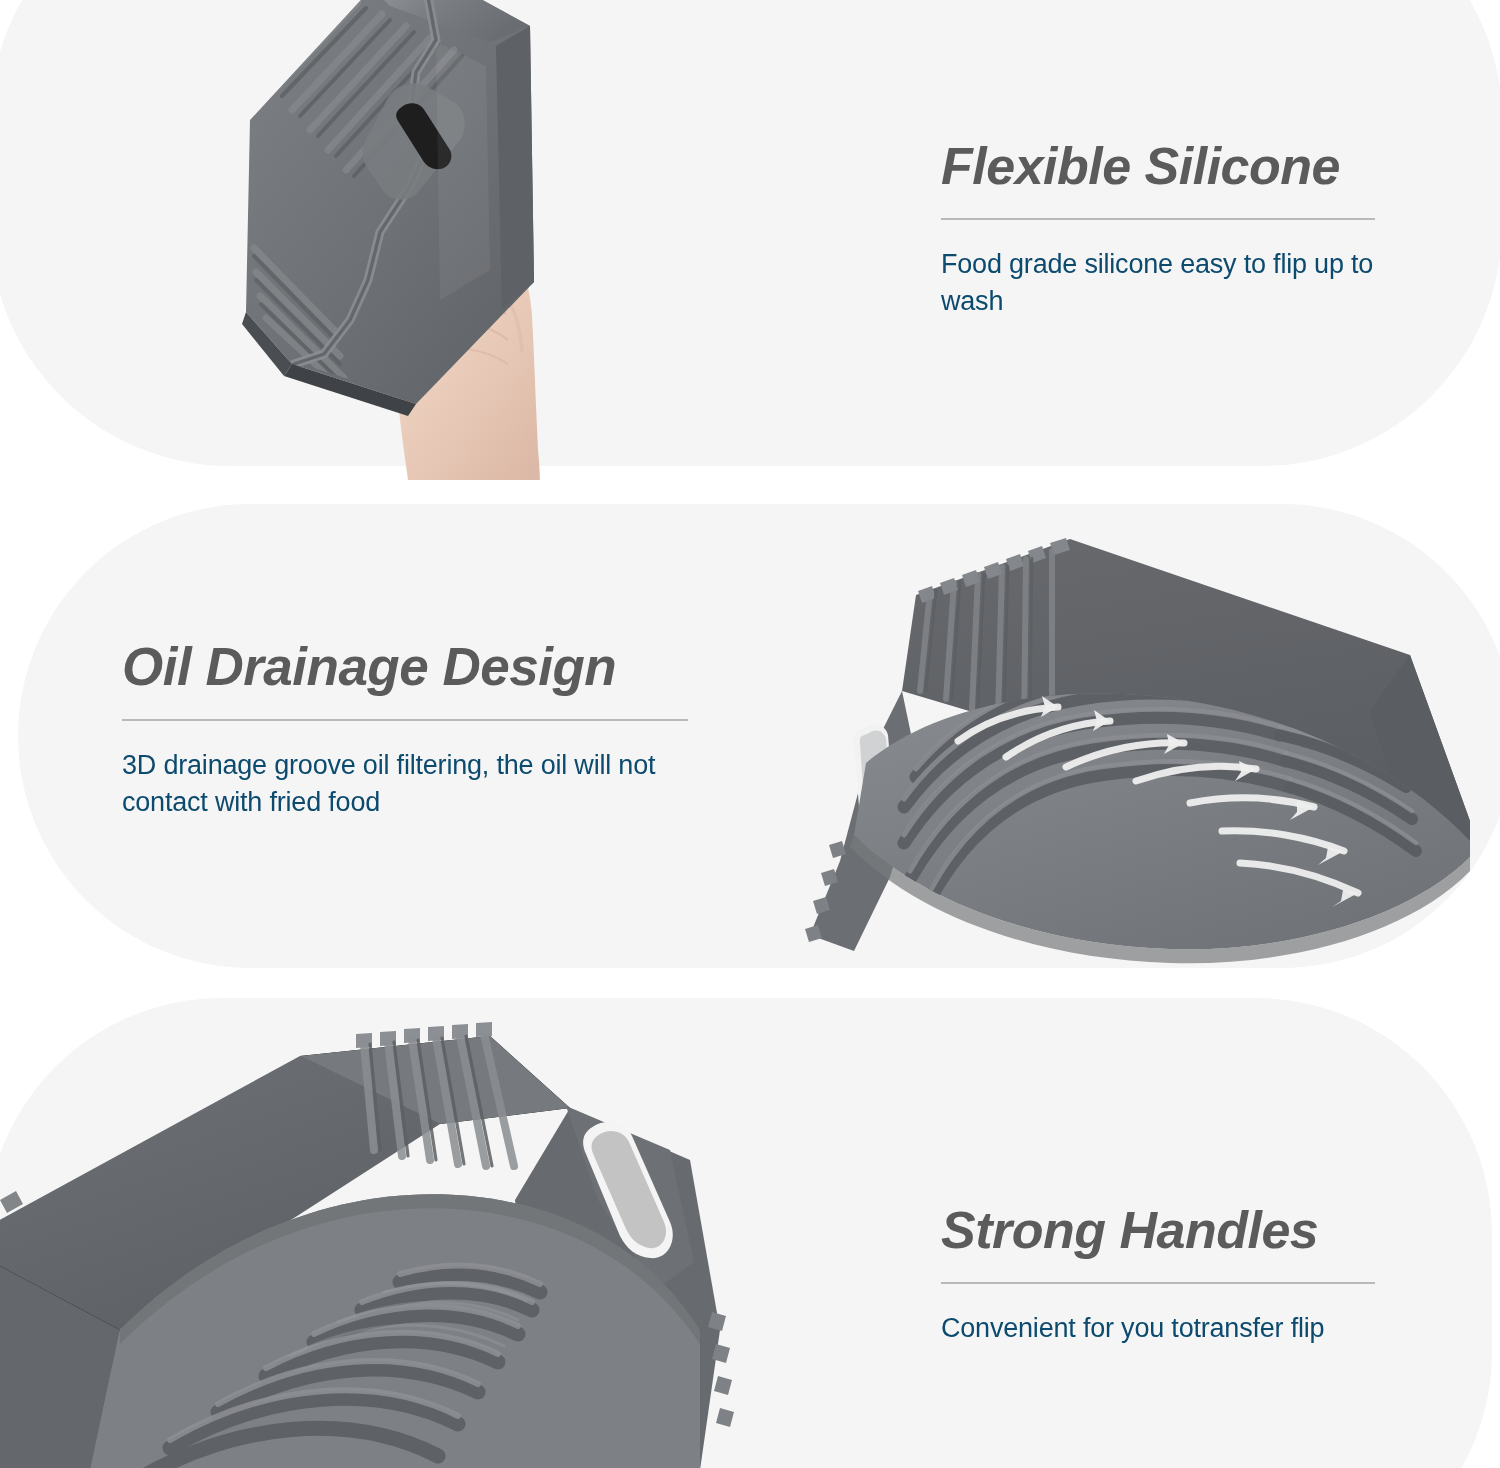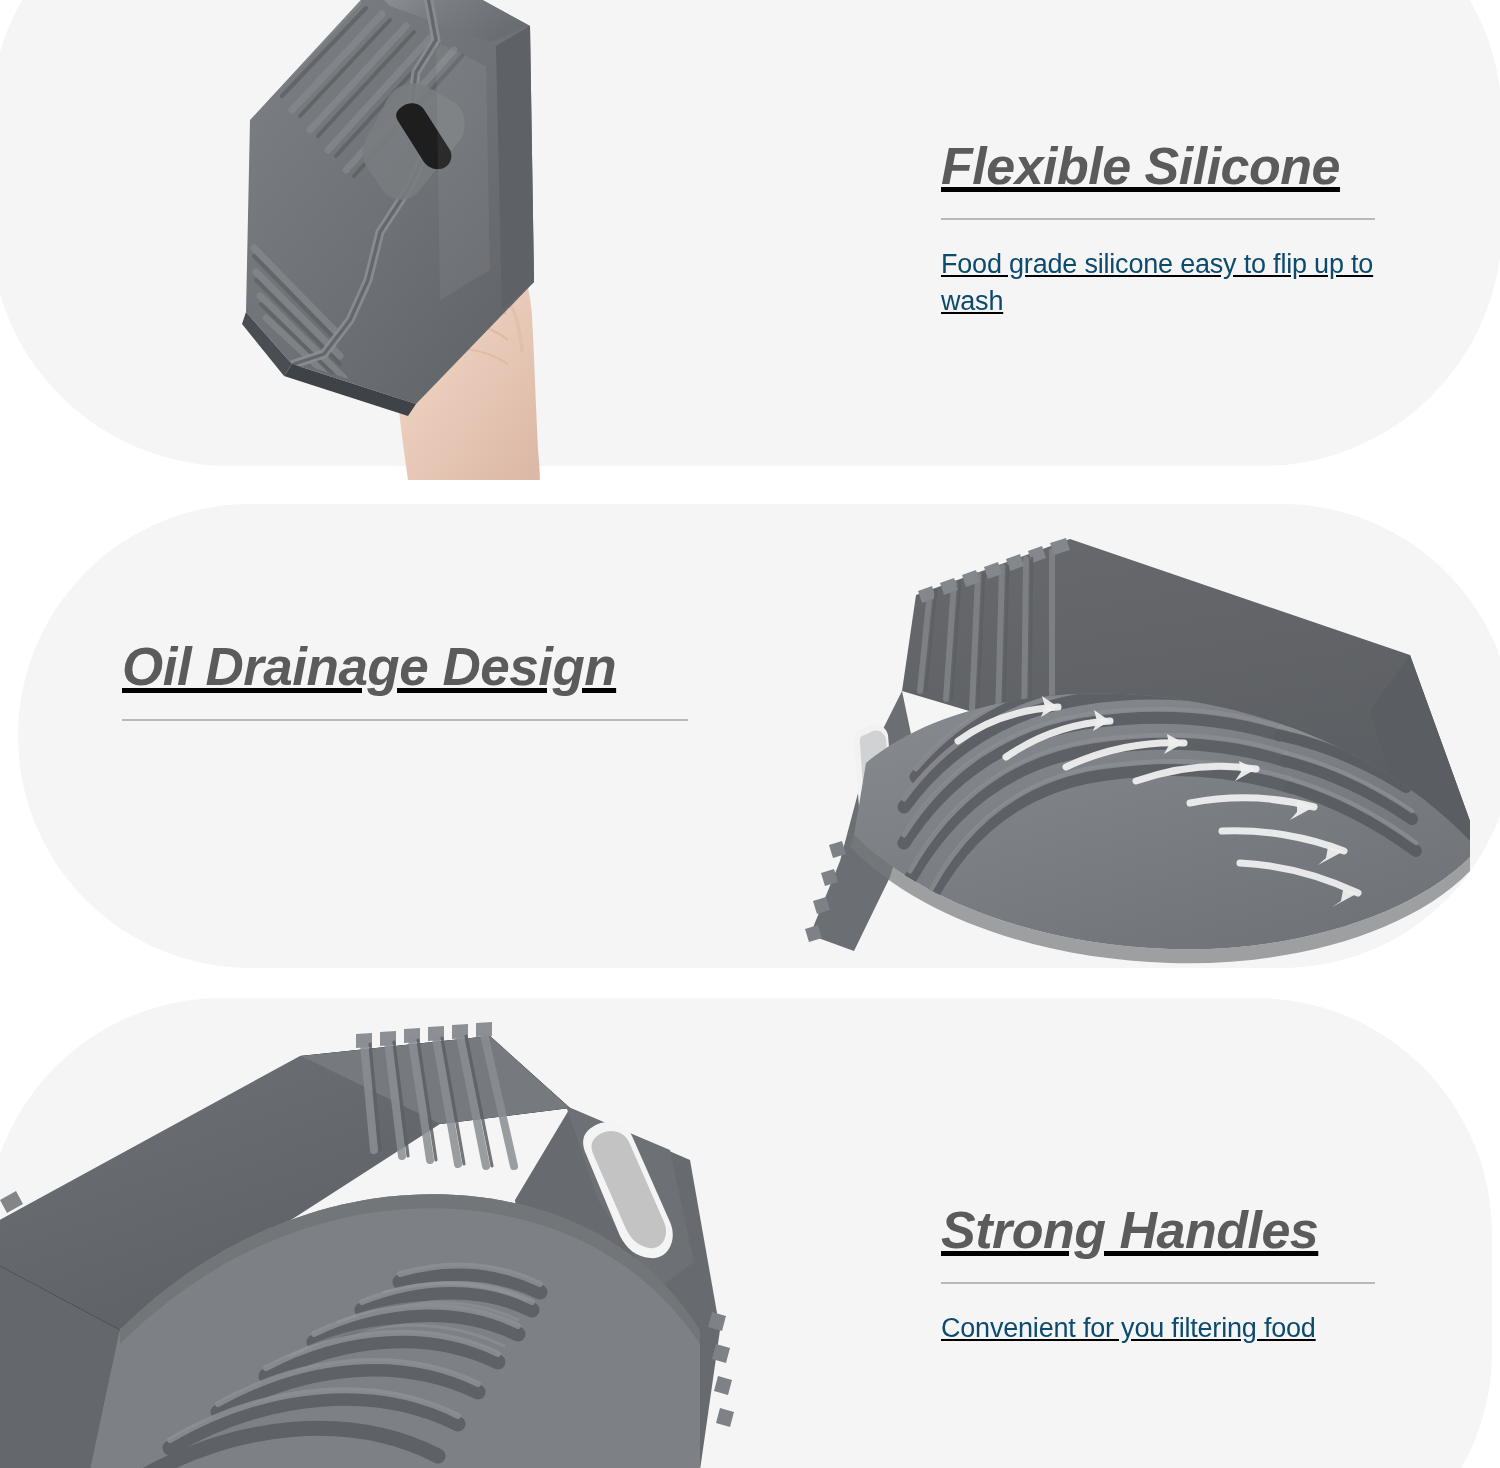--- a/index.html
+++ b/index.html
@@ -19,21 +19,21 @@
   }
   #panel-1 { left:-10px;  top:0px;     width:1512px; height:466px;  border-radius:0 0 240px 240px; }
   #panel-1 { left:-10px;  top:-120px;  width:1512px; height:586px;  border-radius:240px; }
   #panel-2 { left:18px;   top:504px;   width:1496px; height:464px;  border-radius:232px; }
   #panel-3 { left:-14px;  top:998px;   width:1506px; height:590px;  border-radius:236px; }
 
   
   .card-inner { position:absolute; left:0; top:0; width:100%; height:100%; }
 
   
-  .textblock { position:absolute;text-decoration:underline; }
+  .textblock { position:absolute; }
   .heading {
     font-weight:bold;
     font-style:italic;
     color:#5b5b5b;
     letter-spacing:-0.5px;
     white-space:nowrap;
     line-height:1.0;
   }
   .divider { background:#b9b9b9; height:1.6px; width:100%; }
   .body {
@@ -179,20 +179,21 @@
     <div class="body">Food grade silicone easy to flip up to wash</div>
   </div>
 
   <div class="card" id="panel-2">
     <div class="card-inner"></div>
   </div>
 
   <div class="textblock" id="text-2">
     <div class="heading">Oil Drainage Design</div>
     <div class="divider"></div>
+    <div class="body">3D drainage groove oil filtering, the oil will not contact with fried food</div>
   </div>
 
   <div class="photo" id="photo-2">
     <svg viewBox="0 0 740 470" xmlns="http://www.w3.org/2000/svg">
       <defs>
         <linearGradient id="g2back" x1="0" y1="0" x2="0.3" y2="1">
           <stop offset="0%" stop-color="#67696d"></stop>
           <stop offset="100%" stop-color="#5a5d61"></stop>
         </linearGradient>
         <linearGradient id="g2floor" x1="0.15" y1="0" x2="0.85" y2="1">
@@ -429,16 +430,16 @@
       </g>
 
       <path d="M150,330 C250,230 380,184 500,196 C600,206 680,252 730,330
                L730,344 C678,266 598,220 498,210 C378,198 250,244 150,344 Z" fill="#6a6d71" opacity="0.55"></path>
     </svg>
   </div>
 
   <div class="textblock" id="text-3">
     <div class="heading">Strong Handles</div>
     <div class="divider"></div>
-    <div class="body">Convenient for you filtering food</div>
+    <div class="body">Convenient for you totransfer flip</div>
   </div>
 
 </div>
 
 </body></html>

